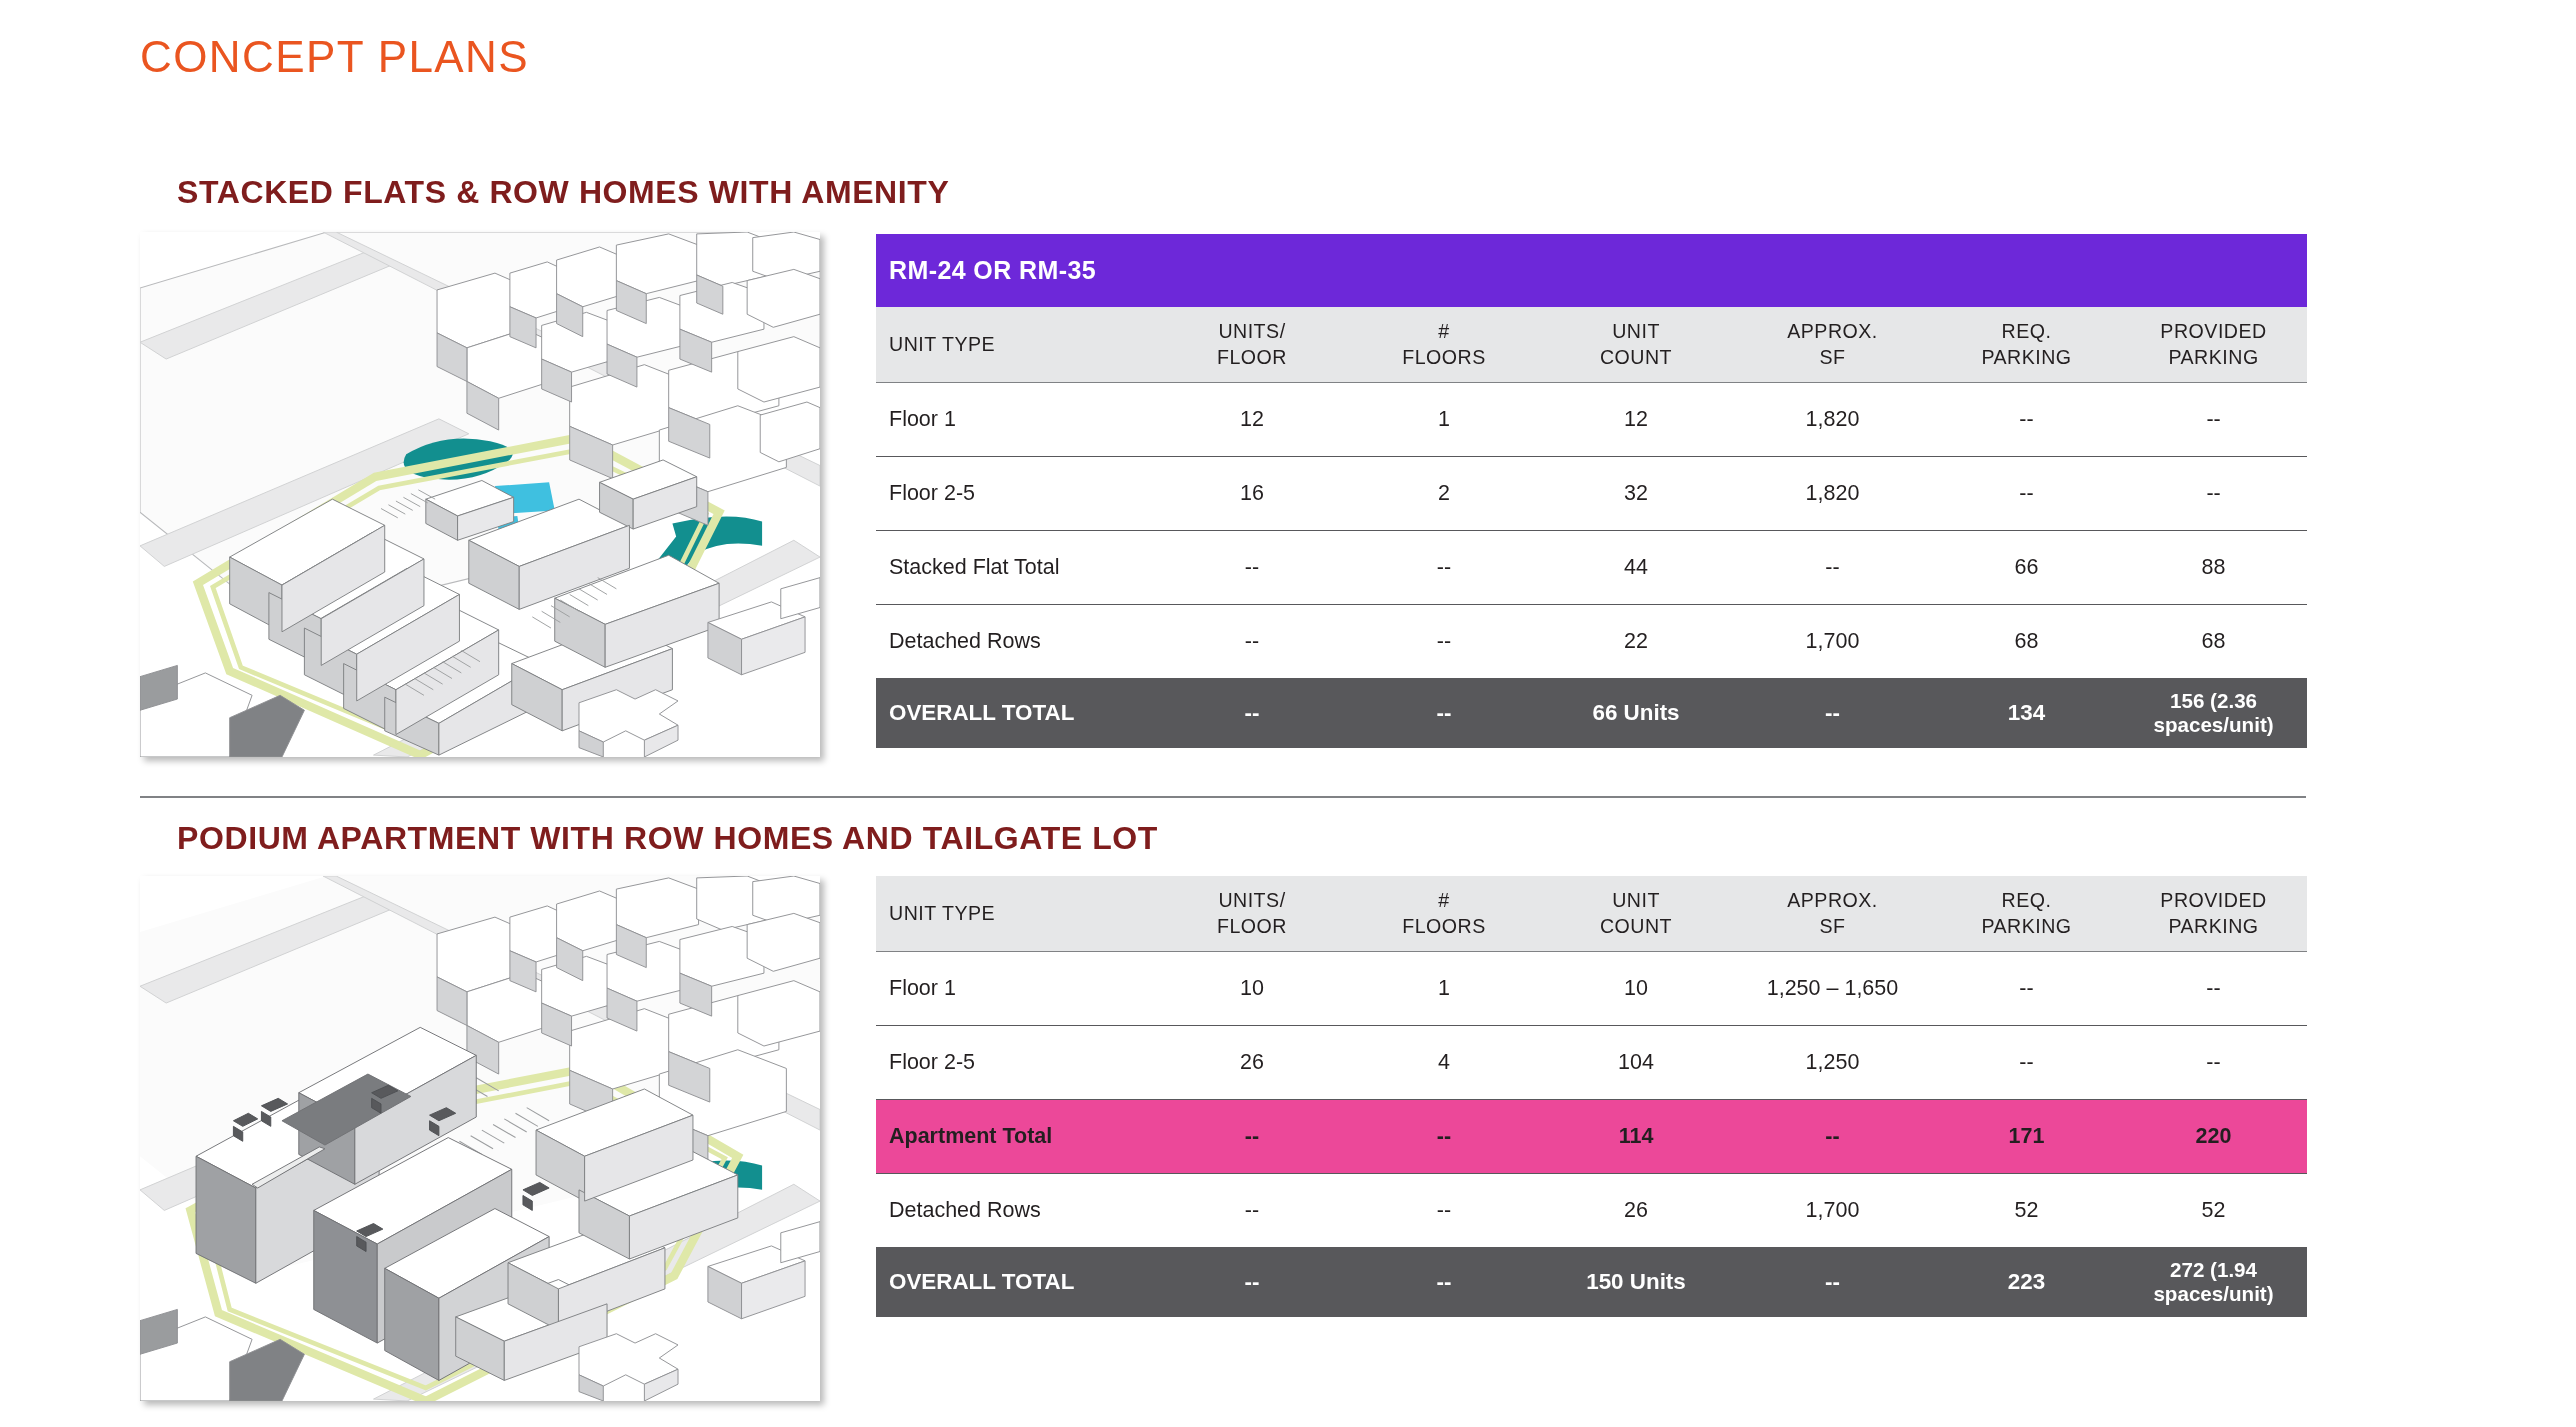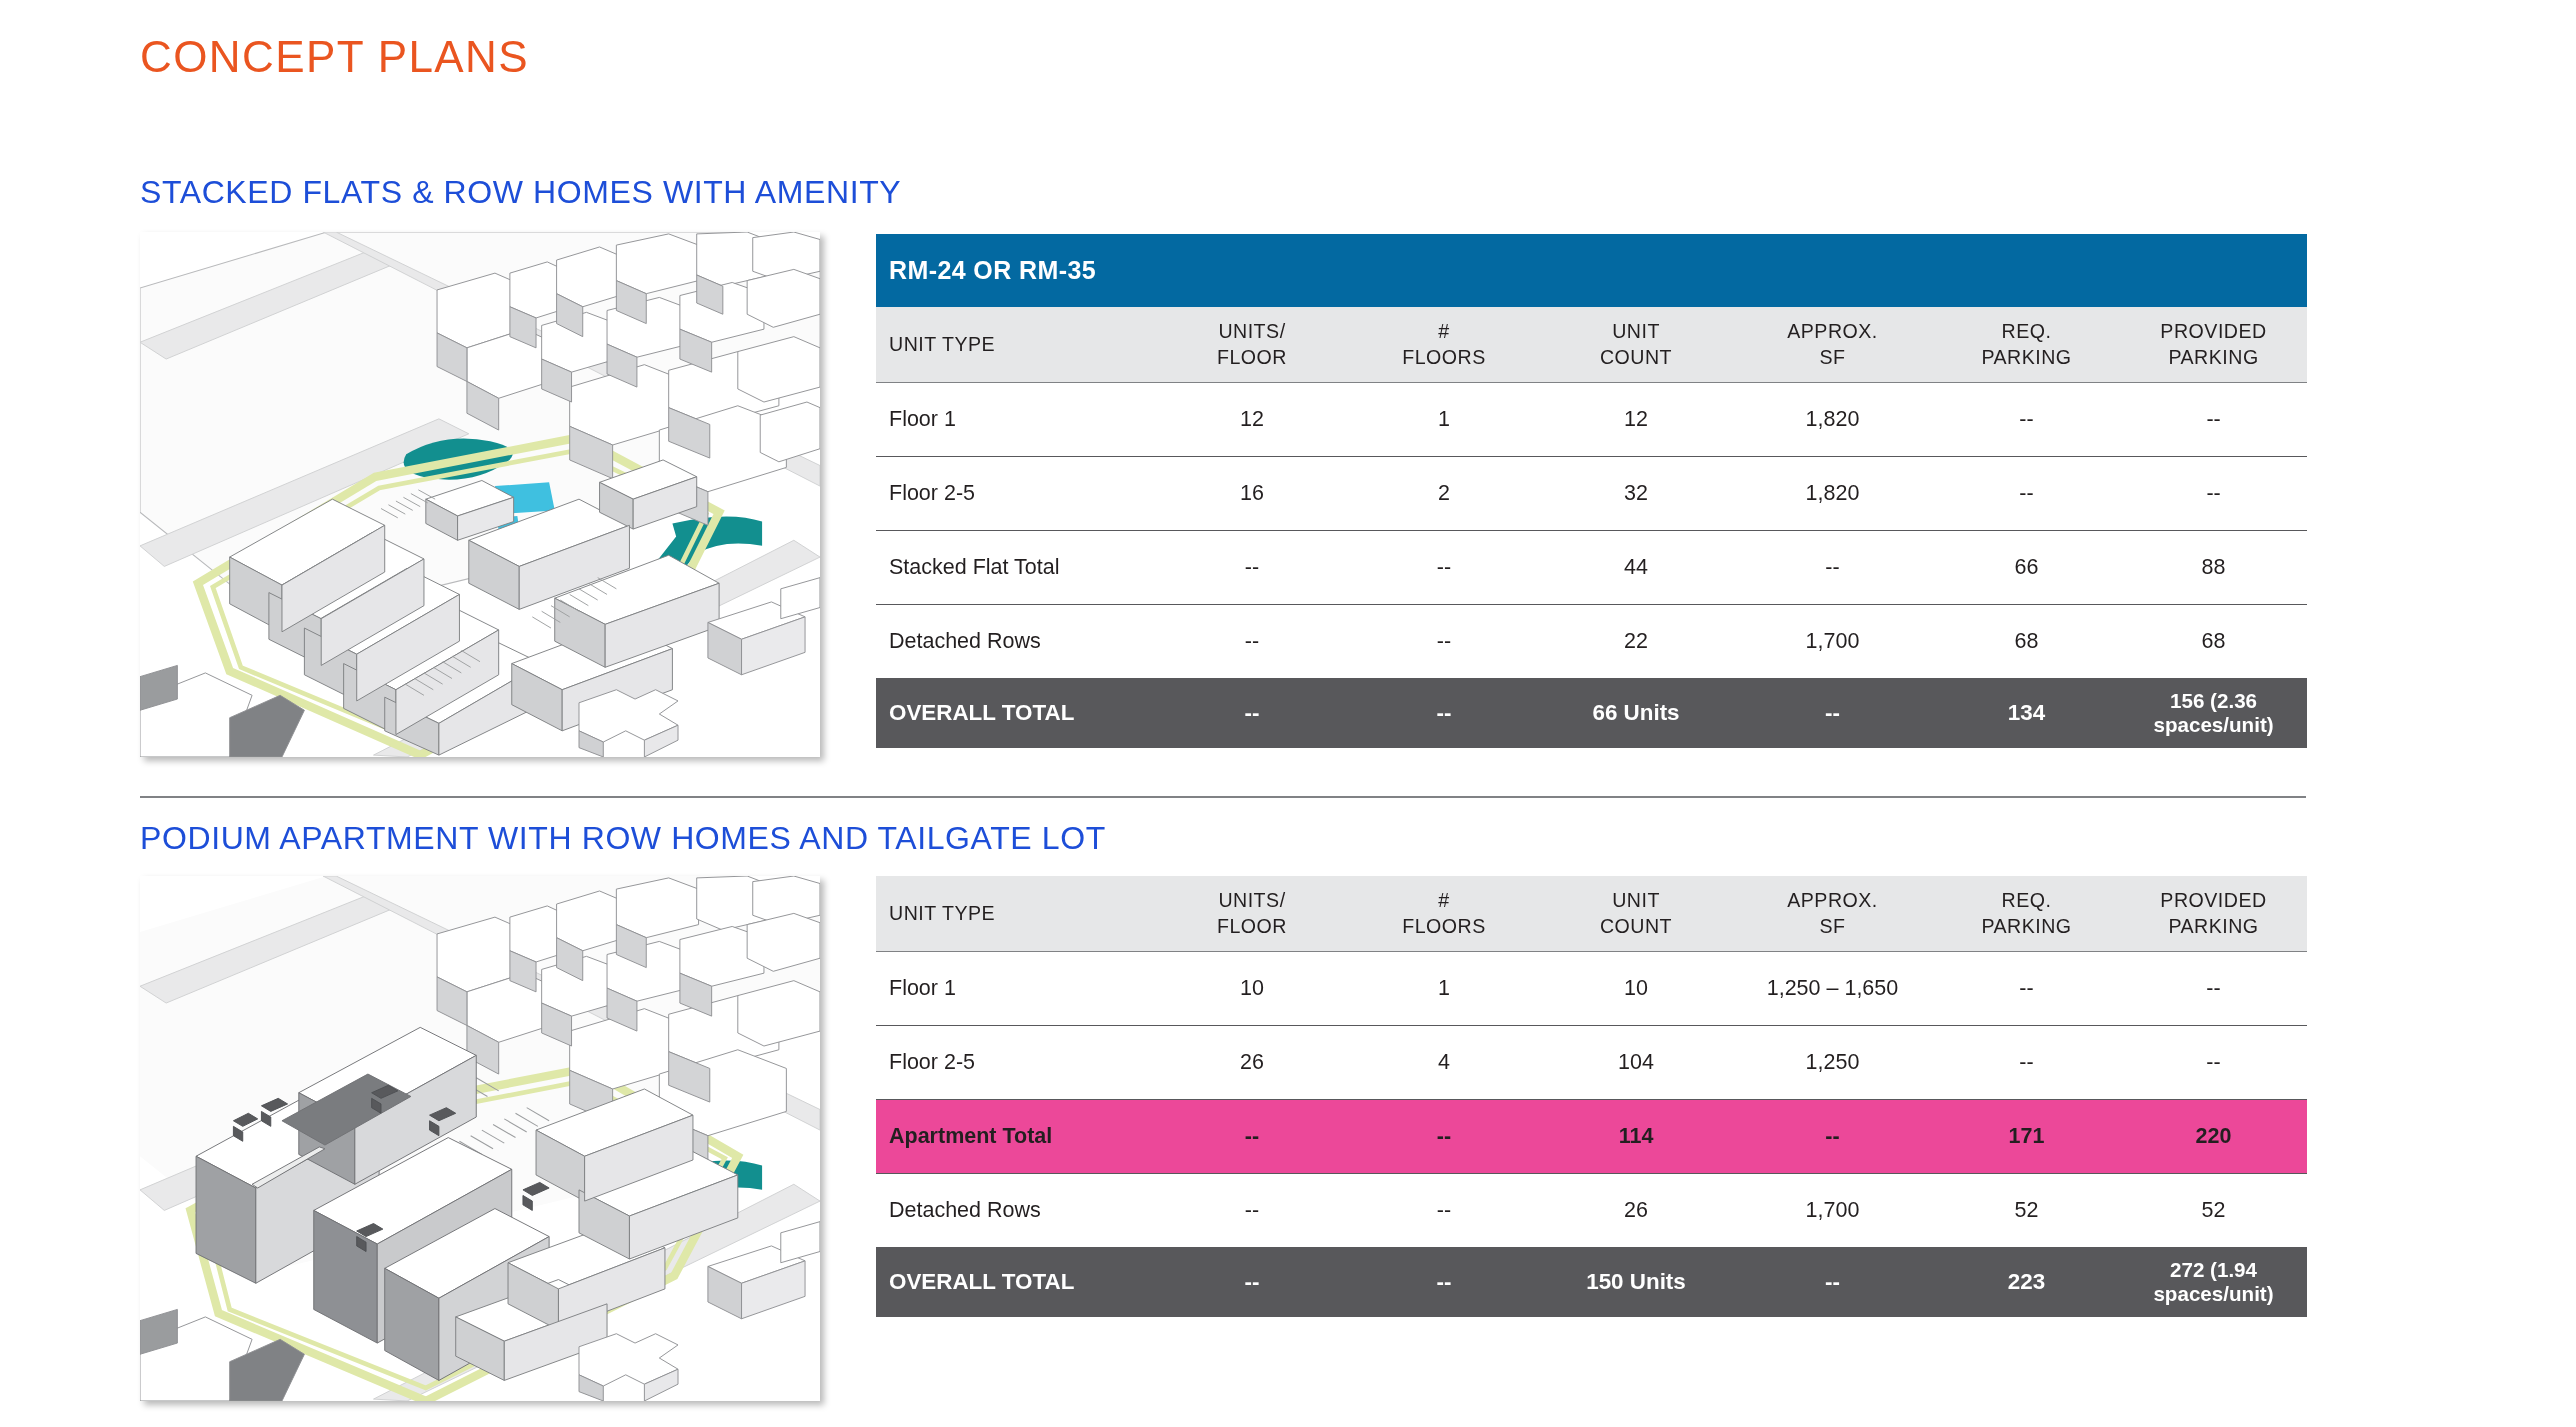--- a/index.html
+++ b/index.html
@@ -26,23 +26,24 @@
     font-weight: 400;
     white-space: nowrap;
   }
 
   
   .section { position: absolute; left: 0; top: 0; width: 2576px; }
   .section-title {
     position: absolute;
     font-size: 32px;
     letter-spacing: 0.6px;
-    color: #1d4ed8;
-    font-weight: 400;
+    color: #7f1d1d;
+    font-weight: 700;
     white-space: nowrap;
+    margin-left: 37px;
   }
 
   
   .render-card {
     position: absolute;
     background: #ffffff;
     box-shadow: 3.7px 3.7px 6.5px rgba(0,0,0,0.28);
     overflow: hidden;
   }
   .render-card svg { display: block; }
@@ -52,21 +53,21 @@
     position: absolute;
     width: 1430px;
     border-collapse: collapse;
     table-layout: fixed;
   }
   .spec-table td, .spec-table th {
     padding: 0;
     margin: 0;
   }
   .tbl-banner {
-    background: #0369a1;
+    background: #6d28d9;
     height: 73px;
     vertical-align: middle;
   }
   .tbl-banner .banner-text {
     color: #ffffff;
     font-size: 25px;
     font-weight: 700;
     letter-spacing: 0.4px;
     padding-left: 13px;
     display: block;

